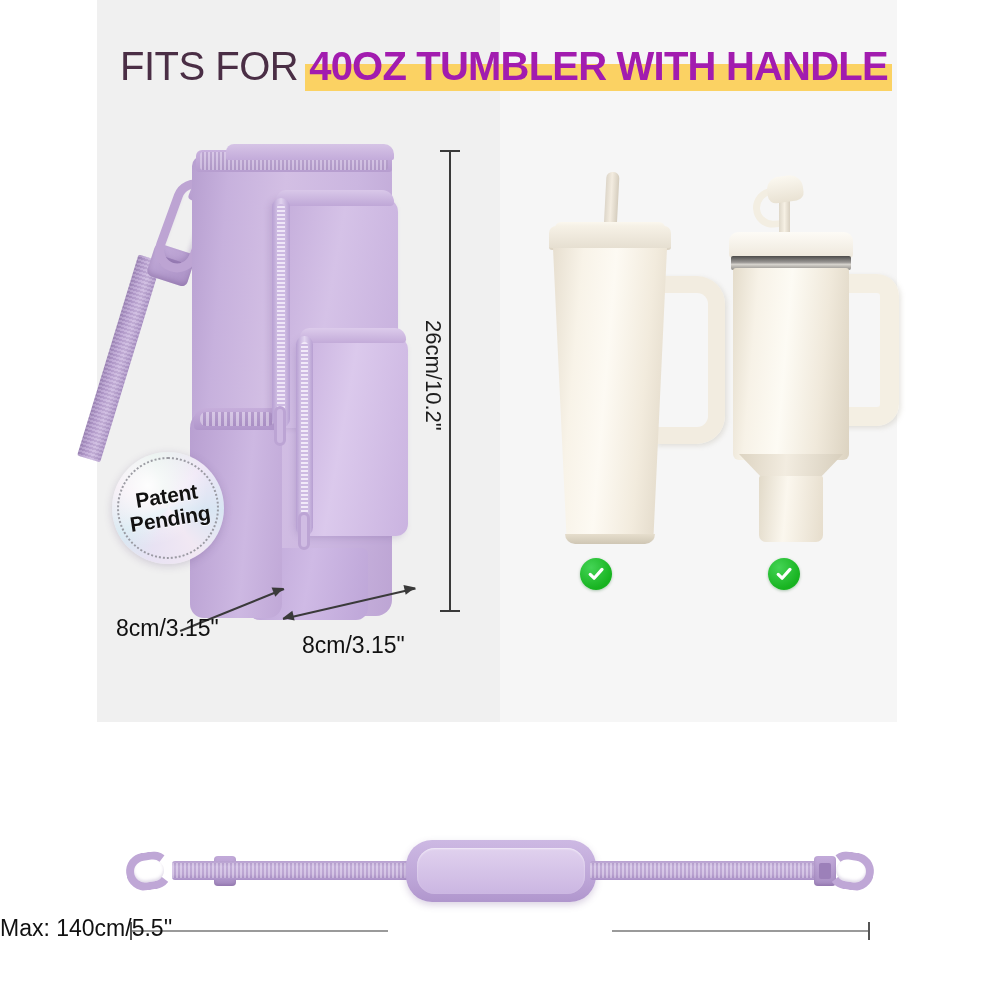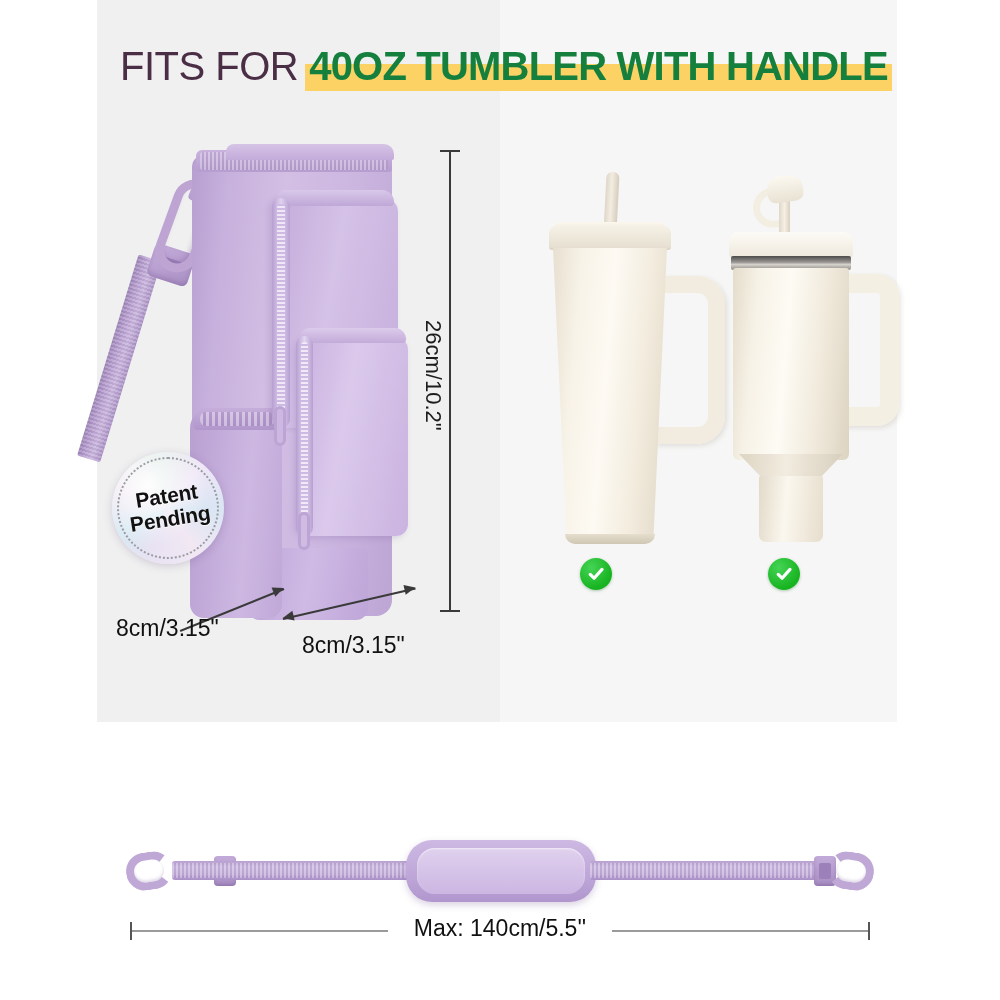--- a/index.html
+++ b/index.html
@@ -33,21 +33,21 @@
     color: #4a2e45; line-height: 1;
   }
   .title-b-wrap { position: relative; display: inline-block; margin-left: 11px; }
   .title-hl {
     position: absolute; left: -4px; right: -4px; bottom: -5px; height: 27px;
     background: #fbd263; z-index: 0;
   }
   .title-b {
     position: relative; z-index: 1;
     font-size: 40px; font-weight: 700; letter-spacing: -0.8px;
-    color: #15803d; line-height: 1;
+    color: #a21caf; line-height: 1;
   }
 
   
   .bag-stage { position: absolute; left: 130px; top: 140px; width: 320px; height: 500px; z-index: 3; }
 
   
   .strap-web {
     position: absolute; left: 8px; top: 118px; width: 24px; height: 210px;
     background: linear-gradient(90deg,#9e85b8,#b79ed0 30%,#c9b4dd 62%,#ab92c6);
     transform: rotate(17deg); transform-origin: top center;
@@ -411,21 +411,21 @@
 
   
   .meas-line {
     position:absolute; top: 930px; height: 2px; background: #9a9a9a; z-index: 4;
   }
   #meas-l { left: 130px; width: 258px; }
   #meas-r { left: 612px; width: 258px; }
   #meas-l::before { content:""; position:absolute; left:0; top:-8px; width:2px; height:18px; background:#555; }
   #meas-r::after  { content:""; position:absolute; right:0; top:-8px; width:2px; height:18px; background:#555; }
   .meas-label {
-    position:absolute; left:0; right:0; top: 915px; text-align:center;
+    position:absolute; left:0; right:0; top: 915px; 
     font-size: 23px; color: #111; z-index: 5;
   }
 </style>
 </head>
 <body>
 
 <div id="root">
 
   <div class="panel-left"></div>
   <div class="panel-right"></div>

